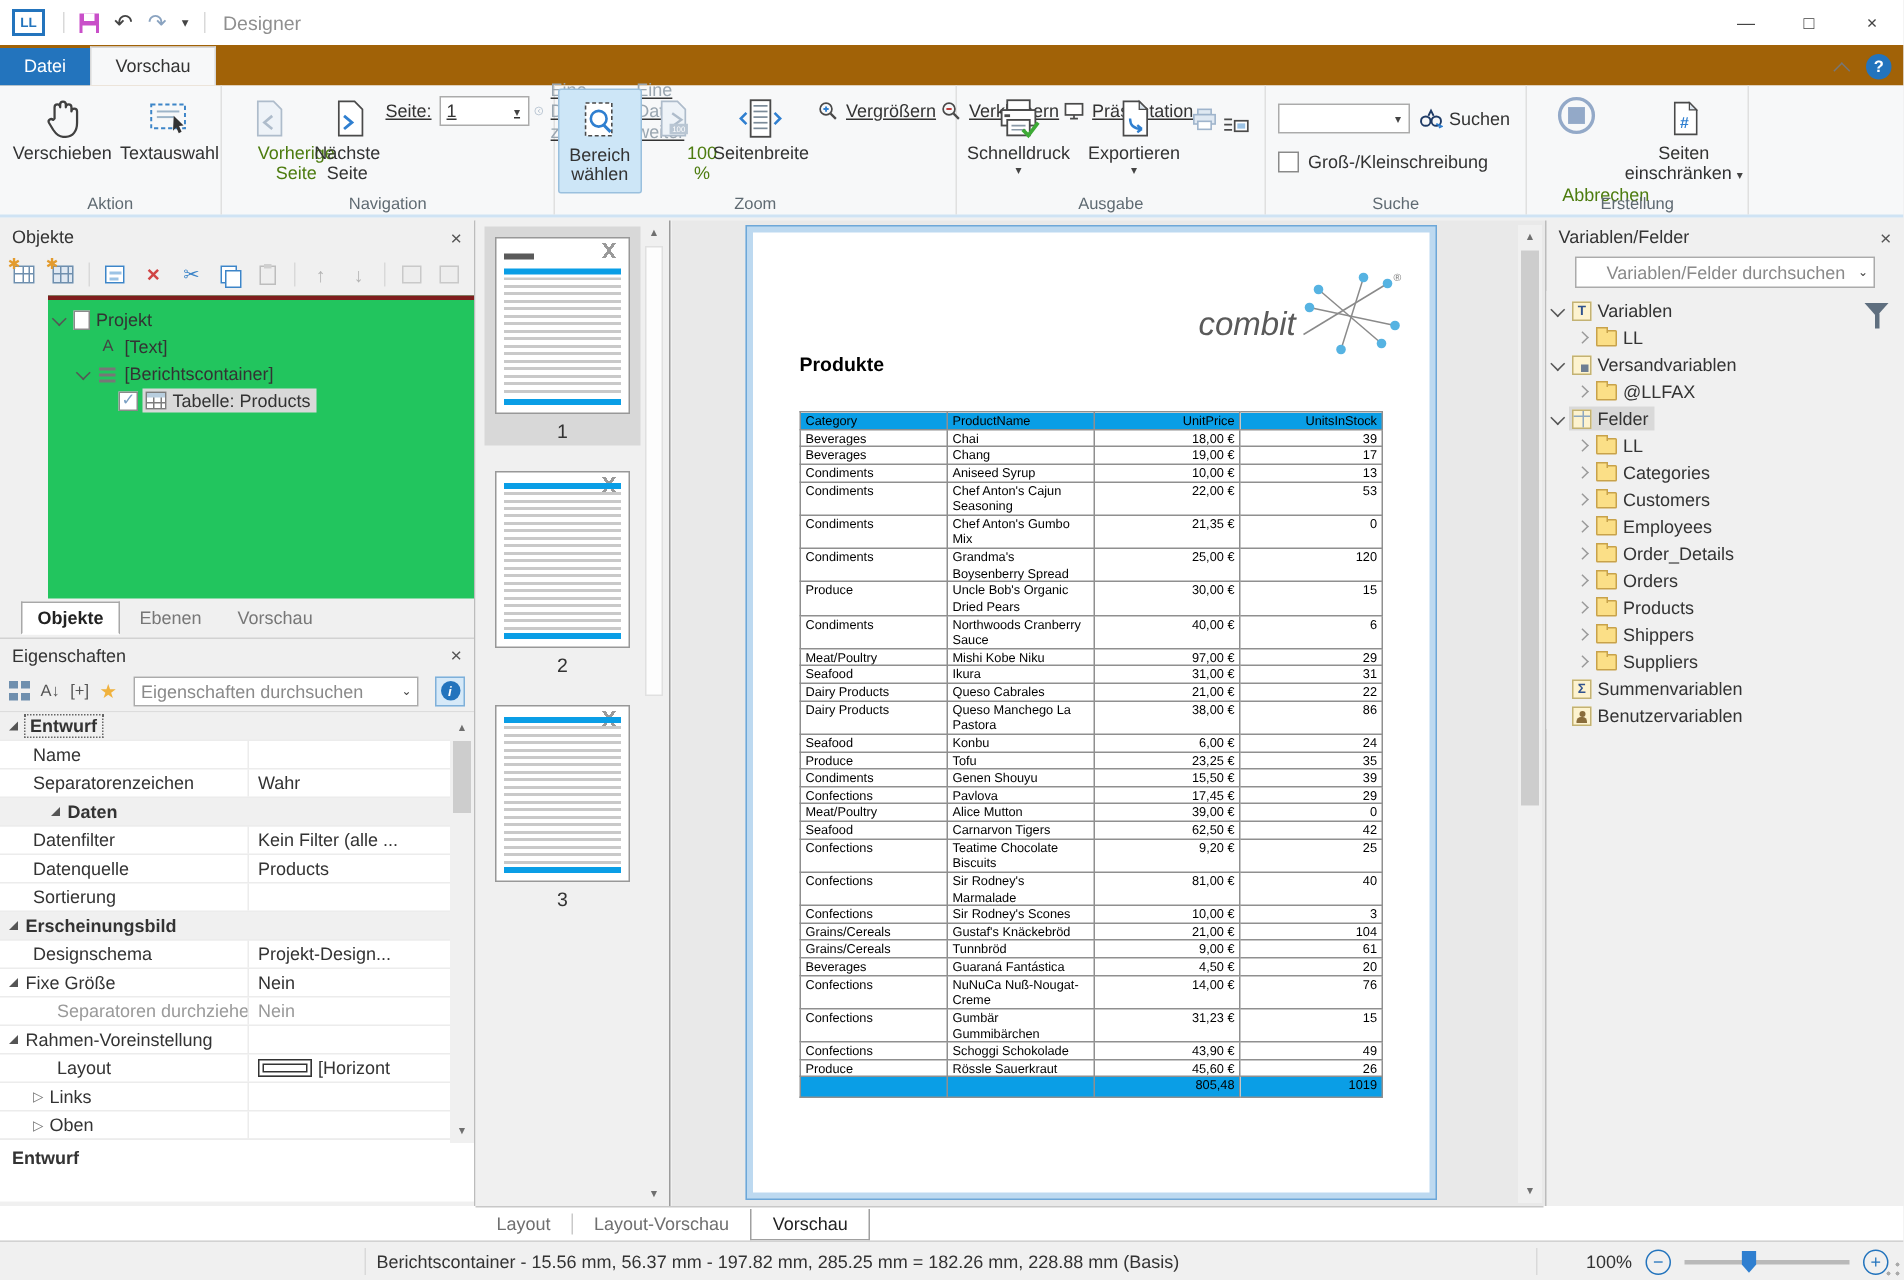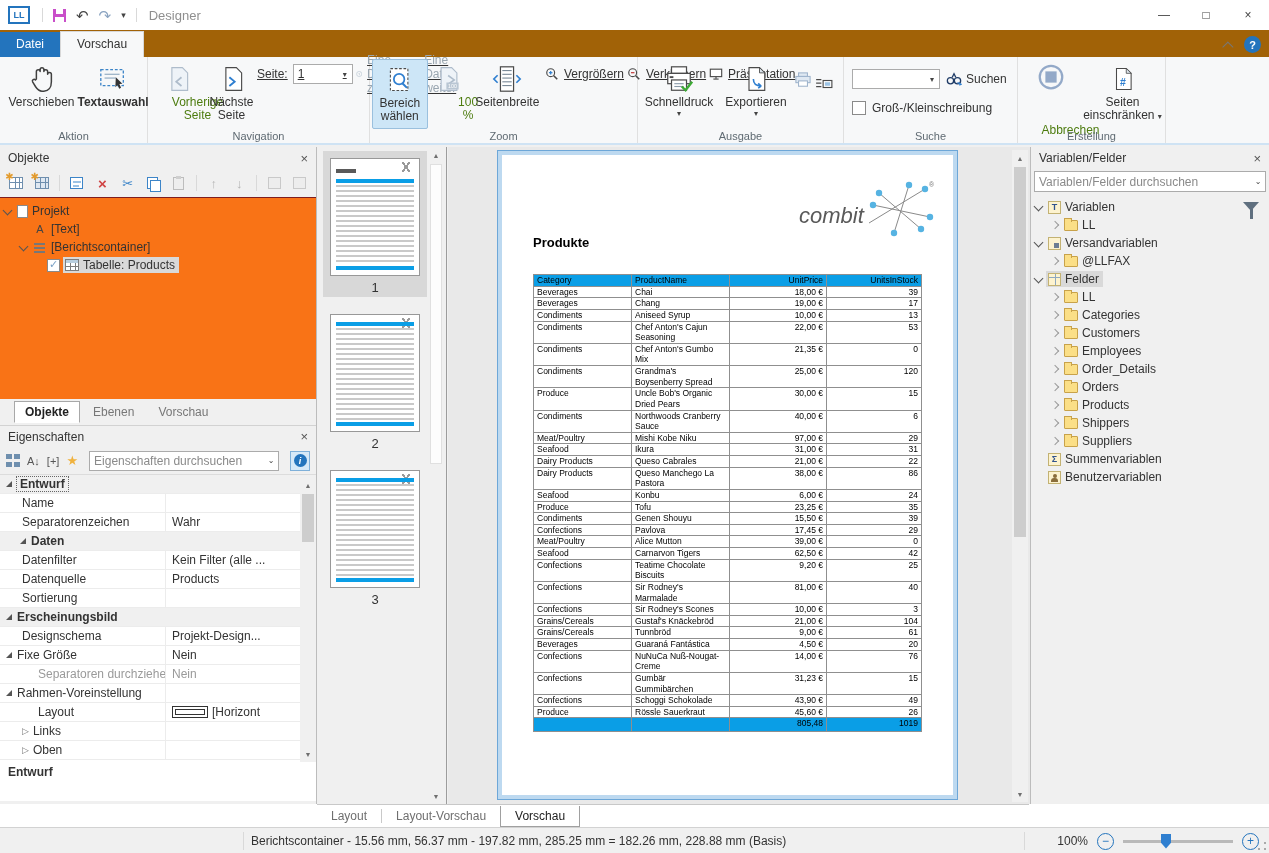--- a/index.html
+++ b/index.html
@@ -64,21 +64,21 @@
   .propico { width:13px; height:12px; border:1px solid #3d85c8; background:
      linear-gradient(#9cc3e5,#9cc3e5) 2px 3px/8px 2px no-repeat,
      linear-gradient(#9cc3e5,#9cc3e5) 2px 7px/6px 2px no-repeat, #fff; }
   .copyico { width:13px; height:13px; position:relative; }
   .copyico::before,.copyico::after { content:""; position:absolute; width:9px; height:10px; border:1px solid #3d85c8; background:#fff; }
   .copyico::before { left:0; top:0; } .copyico::after { left:3px; top:3px; }
   .pasteico { width:11px; height:13px; border:1px solid #bdbdbd; background:#eee; position:relative; }
   .pasteico::before { content:""; position:absolute; left:2px; top:-2px; width:5px; height:3px; background:#cfcfcf; }
   .disico { width:13px; height:12px; border:1px solid #c9c9c9; background:#ededed; }
 
-  .treebox { background:#f97316; border-top:1px solid #7f1d1d; overflow:hidden; }
+  .treebox { background:#22c55e; border-top:3px solid #7f1d1d; overflow:hidden;margin-left:32px; }
   .tree-row { display:flex; align-items:center; height:18px; font-size:12px; color:#333; white-space:nowrap; }
   .tind { flex:none; }
   .texp { width:15px; flex:none; position:relative; height:18px; }
   .texp.open::after { content:""; position:absolute; left:4px; top:5px; width:6px; height:6px; border-right:1.4px solid #555; border-bottom:1.4px solid #555; transform:rotate(45deg); }
   .texp.closed::after { content:""; position:absolute; left:5px; top:6px; width:5px; height:5px; border-right:1.4px solid #9a9a9a; border-bottom:1.4px solid #9a9a9a; transform:rotate(-45deg); }
   .tsel { display:flex; align-items:center; gap:4px; padding:1px 4px 1px 2px; }
   .tsel.sel { background:#d9d9d9; }
   .chk { width:13px; height:13px; border:1px solid #8a8a8a; background:#fff; margin-right:3px; position:relative; flex:none; }
   .chk.on::after { content:"✓"; position:absolute; left:1px; top:-2px; color:#7aa0c4; font-size:11px; }
   .ticon { width:14px; height:13px; flex:none; position:relative; display:flex; align-items:center; justify-content:center; font-size:10px; }
@@ -163,21 +163,21 @@
   .logo { position:absolute; left:295px; top:22px; width:140px; height:68px; }
   .prevtable { position:absolute; left:31px; top:119px; border-collapse:collapse; table-layout:fixed; width:388px; font-size:8.5px; line-height:1.25; color:#000; font-family:"Liberation Sans","DejaVu Sans",sans-serif; }
   .prevtable td,.prevtable th { border:1px solid #8f8f8f; padding:0 3px; vertical-align:top; overflow:hidden; }
   .prevtable thead th { background:#0a9ee6; font-weight:normal; text-align:left;margin-left:20px; }
   .prevtable .num { text-align:right; }
   .prevtable tfoot td { background:#0a9ee6; height:14px; }
   .prevscroll { position:absolute; right:2px; top:3px; width:16px; height:652px; }
 
   
   .rightpanel { position:absolute; left:1030px; top:147px; width:239px; height:657px; background:#f0f0f0; border-left:1px solid #bcbcbc; }
-  .fieldsearch { margin:2px 3px; }
+  .fieldsearch { margin:2px 19px;padding-left:16px; }
   .fieldtree { position:relative; background:#f0f0f0; padding-top:4px; }
   .funnel { position:absolute; right:10px; top:8px; width:0; height:0; border-left:8px solid transparent; border-right:8px solid transparent; border-top:9px solid #5f6f7f; }
   .funnel::after { content:""; position:absolute; left:-1.5px; top:-2px; width:3px; height:10px; background:#5f6f7f; }
 
   
   .bottomstrip { position:absolute; left:0; top:804px; width:1269px; height:23px; background:#fff; }
   .btabs { position:absolute; left:317px; top:0; height:23px; display:flex; align-items:center; border-top:1px solid #c8c8c8; width:712px; }
   .btab { padding:3px 14px; color:#6f6f6f; font-size:12px; }
   .btab.active { border:1px solid #a0a0a0; border-top:none; background:#fff; color:#222; }
   .btsep { width:1px; height:14px; background:#c9c9c9; }
@@ -226,21 +226,21 @@
 
   <div class="rgroup" style="width:148px;">
     <div class="rbtn" style="width:80px;">
       <span class="ric">
         <svg width="30" height="30" viewBox="0 0 32 32">
             <path d="M10 16 V8 a2 2 0 0 1 4 0 v-2 a2 2 0 0 1 4 0 v2 a2 2 0 0 1 4 0 v3 a2 2 0 0 1 4 0 v8 c0 6-3 10-8 10 h-2 c-3 0-5-2-7-5 l-3-5 c-1-2 1.5-3.5 3-2 z" fill="none" stroke="#404040" stroke-width="1.6" stroke-linejoin="round"></path>
           </svg>
       </span>
       <span class="rlb">Verschieben</span>
     </div>
-    <div class="rbtn" style="width:64px;font-weight:bold;">
+    <div class="rbtn" style="width:64px;">
       <span class="ric">
         <svg width="30" height="30" viewBox="0 0 32 32">
             <rect x="3" y="6" width="24" height="17" fill="none" stroke="#3d85c8" stroke-width="1.4" stroke-dasharray="3 2"></rect>
             <line x1="7" y1="11" x2="23" y2="11" stroke="#9db4c8" stroke-width="1.4"></line>
             <line x1="7" y1="15" x2="19" y2="15" stroke="#9db4c8" stroke-width="1.4"></line>
             <path d="M19 14 l7 7 -3.2 0.4 1.8 4 -2 1 -1.8-4 -2.3 2.3 z" fill="#333"></path>
           </svg>
       </span>
       <span class="rlb">Textauswahl</span>
     </div>
@@ -576,21 +576,21 @@
       </div>
       <div class="prow">
         <span class="plab" style="padding-left: 22px;">
           <span>Separatorenzeichen</span>
         </span>
         <span class="pval">
           <span>Wahr</span>
         </span>
       </div>
       <div class="prow group">
-        <span class="plab" style="padding-left: 20px;">
+        <span class="plab" style="padding-left: 6px; margin-left: 28px;">
           <span class="tri-open"></span>
           <span>Daten</span>
         </span>
       </div>
       <div class="prow">
         <span class="plab" style="padding-left: 22px;">
           <span>Datenfilter</span>
         </span>
         <span class="pval">
           <span>Kein Filter (alle ...</span>

